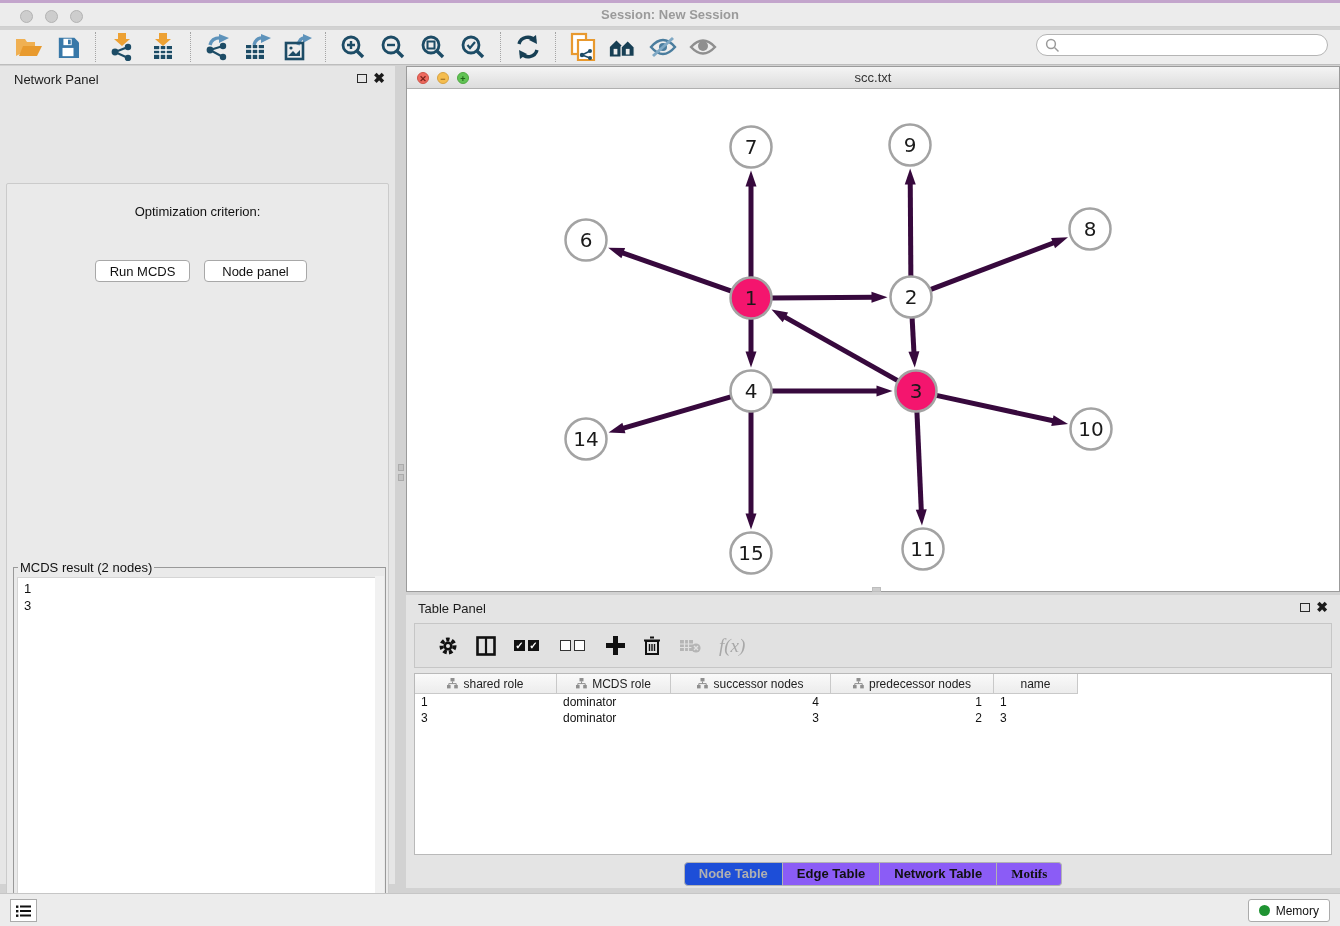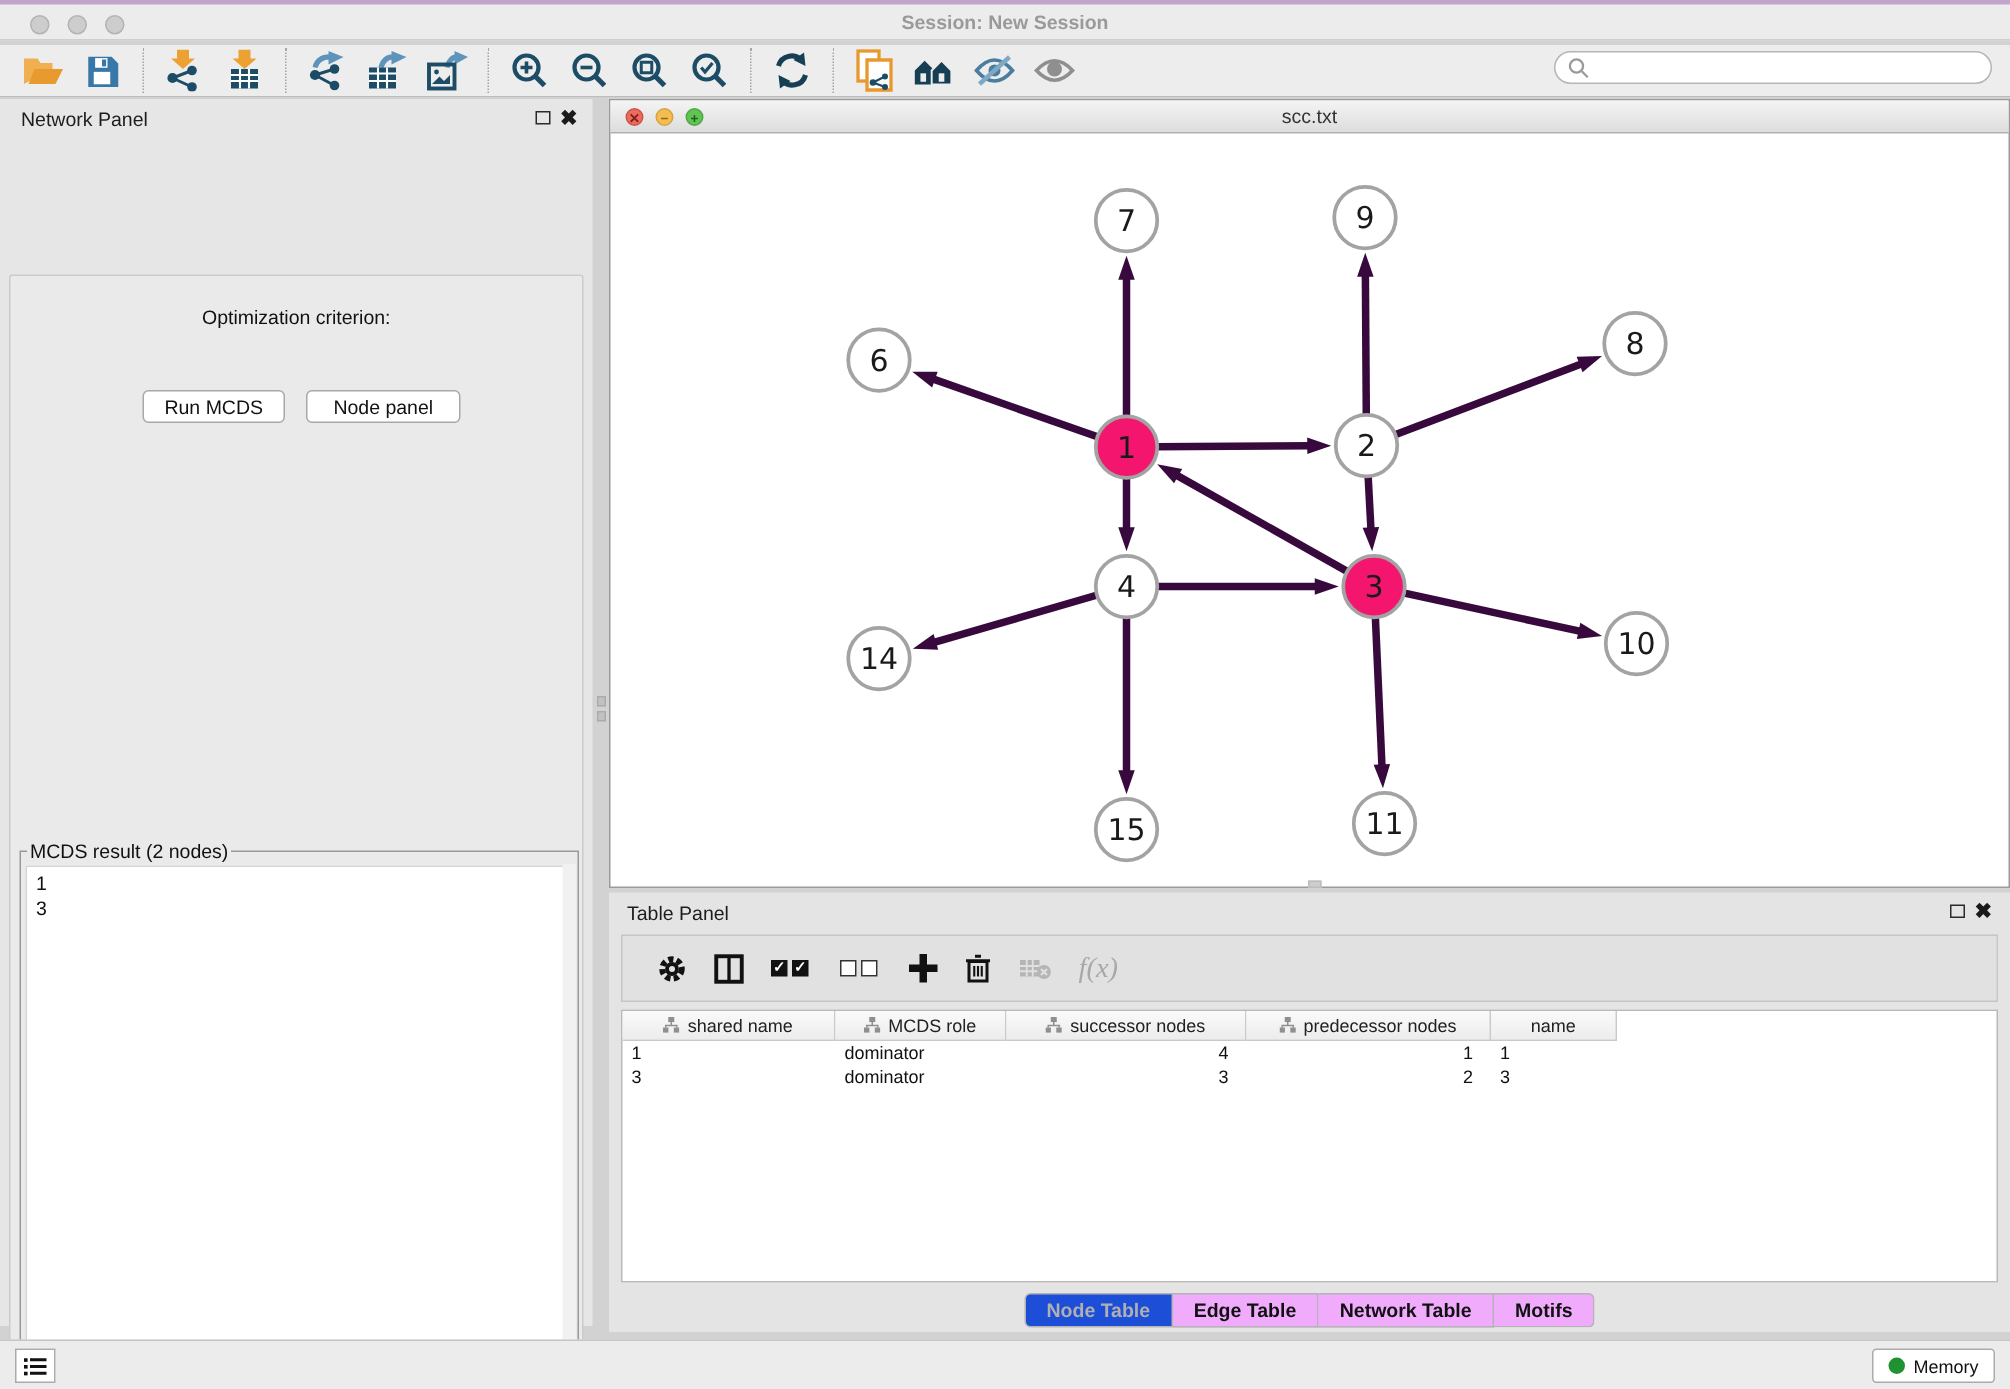--- a/index.html
+++ b/index.html
@@ -76,23 +76,23 @@
   .plus-ico:after { left:0; top:7px; width:19px; height:5px; }
   #fx-label { font-family:"Liberation Serif", serif; font-style:italic; font-size:19px; color:#a8a8a8; }
   #data-table { position:absolute; left:8px; top:78px; width:918px; height:182px; background:#fff; border:1px solid #b9b9b9; overflow:hidden; }
   #tbl-header { display:flex; height:20px; }
   .th { background:linear-gradient(#fafafa,#ececec); border-right:1px solid #c9c9c9; border-bottom:1px solid #c9c9c9; font-size:12px; color:#222; display:flex; align-items:center; justify-content:center; gap:5px; }
   .tr { display:flex; height:16px; font-size:12px; color:#111; }
   .td { padding:1px 6px 0 6px; white-space:nowrap; overflow:hidden; }
   .td.r { text-align:right; padding-right:12px; }
   
   #table-tabs { position:absolute; left:0; top:267px; width:934px; display:flex; justify-content:center; }
-  .ttab { font-size:13px; font-weight:bold; padding:3px 14px; background:#f0abfc; border:1px solid #b3b3b3; border-left-width:0; color:#111; }
+  .ttab { font-size:13px; font-weight:bold; padding:3px 14px; background:#8b5cf6; border:1px solid #b3b3b3; border-left-width:0; color:#111; }
   .ttab:first-child { border-left-width:1px; border-radius:4px 0 0 4px; }
-  .ttab:last-child { border-radius:0 4px 4px 0; }
+  .ttab:last-child { border-radius:0 4px 4px 0;font-family:Liberation Serif, serif; }
   .ttab.active { background:#1d4ed8; color:#b0b0b0; }
 
   
   #status-bar { left:0; top:893px; width:1340px; height:33px; background:#ececec; border-top:1px solid #c6c6c6; }
   #list-btn { position:absolute; left:10px; top:5px; width:27px; height:23px; background:#fff; border:1px solid #ababab; display:flex; align-items:center; justify-content:center; }
   #memory-btn { position:absolute; right:10px; top:5px; height:23px; background:#fff; border:1px solid #ababab; border-radius:3px; display:flex; align-items:center; padding:0 10px; gap:6px; font-size:12px; color:#111; }
   #memory-dot { width:11px; height:11px; border-radius:50%; background:#1f9332; }
   svg { display:block; }
 </style>
 </head>
@@ -381,21 +381,21 @@
 
   <div id="data-table">
     <div id="tbl-header">
         <div class="th" style="width: 142px;">
           <svg width="11" height="11" viewBox="0 0 11 11">
             <rect x="3.5" y="0" width="4" height="3.4" fill="#8f8f8f"></rect>
             <rect x="0" y="7" width="3.6" height="3.4" fill="#8f8f8f"></rect>
             <rect x="7.2" y="7" width="3.6" height="3.4" fill="#8f8f8f"></rect>
             <path d="M5.5 3.4v2.2M1.8 7V5.6h7.4V7" stroke="#8f8f8f" fill="none"></path>
           </svg>
-          <span>shared name</span>
+          <span>shared role</span>
         </div>
         <div class="th" style="width: 114px;">
           <svg width="11" height="11" viewBox="0 0 11 11">
             <rect x="3.5" y="0" width="4" height="3.4" fill="#8f8f8f"></rect>
             <rect x="0" y="7" width="3.6" height="3.4" fill="#8f8f8f"></rect>
             <rect x="7.2" y="7" width="3.6" height="3.4" fill="#8f8f8f"></rect>
             <path d="M5.5 3.4v2.2M1.8 7V5.6h7.4V7" stroke="#8f8f8f" fill="none"></path>
           </svg>
           <span>MCDS role</span>
         </div>

